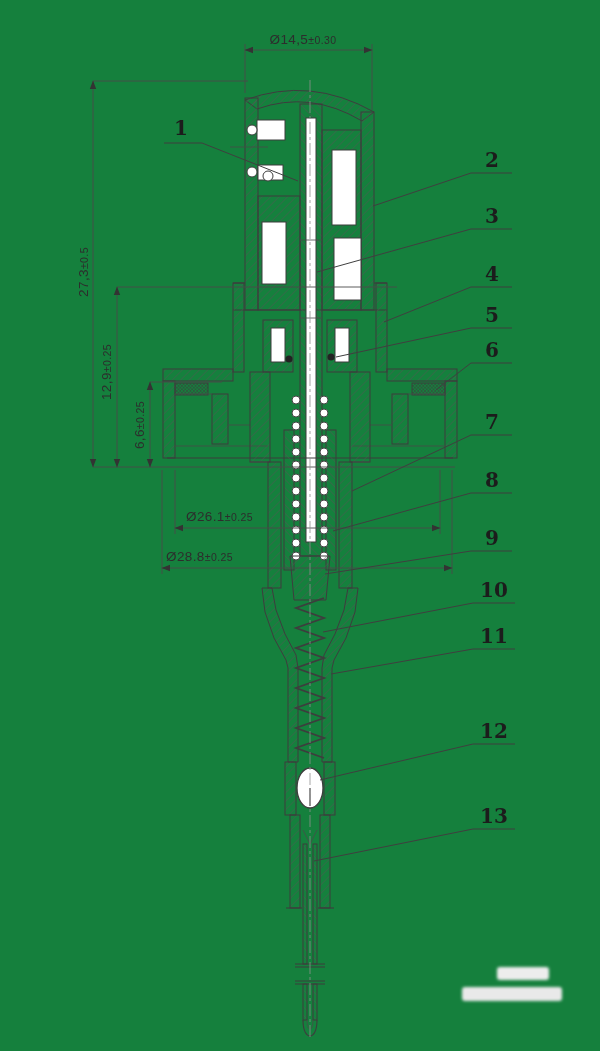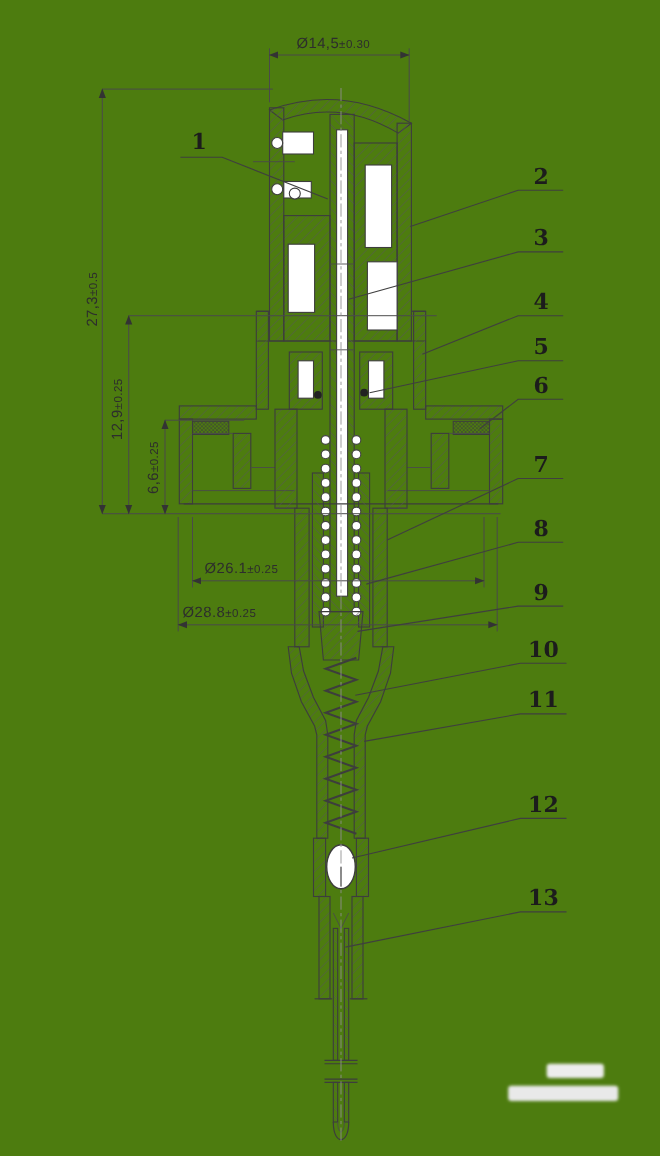--- a/index.html
+++ b/index.html
@@ -1,16 +1,16 @@
 <!DOCTYPE html>
 <html><head>
 <meta charset="utf-8">
 <style>
   html,body{margin:0;padding:0;background:#fff;}
-  .canvas{position:relative;width:600px;height:1051px;background:#4d7c0f;overflow:hidden;
+  .canvas{position:relative;width:600px;height:1051px;background:#15803d;overflow:hidden;
           font-family:"Liberation Sans",sans-serif;}
   svg{display:block;}
   .hatchA{fill:url(#hatchA);stroke:#3d3d3d;stroke-width:1;}
   .hatchB{fill:url(#hatchB);stroke:#3d3d3d;stroke-width:1;}
   .dense{fill:url(#dense);stroke:#3d3d3d;stroke-width:0.9;}
   .white{fill:#ffffff;stroke:#3d3d3d;stroke-width:1;}
   .outline{fill:none;stroke:#3d3d3d;stroke-width:1.1;}
   .thin{fill:none;stroke:#4a4a4a;stroke-width:0.8;}
   .dimline{fill:none;stroke:#4a4a4a;stroke-width:0.9;}
   .leader{fill:none;stroke:#3f3f3f;stroke-width:1;}

